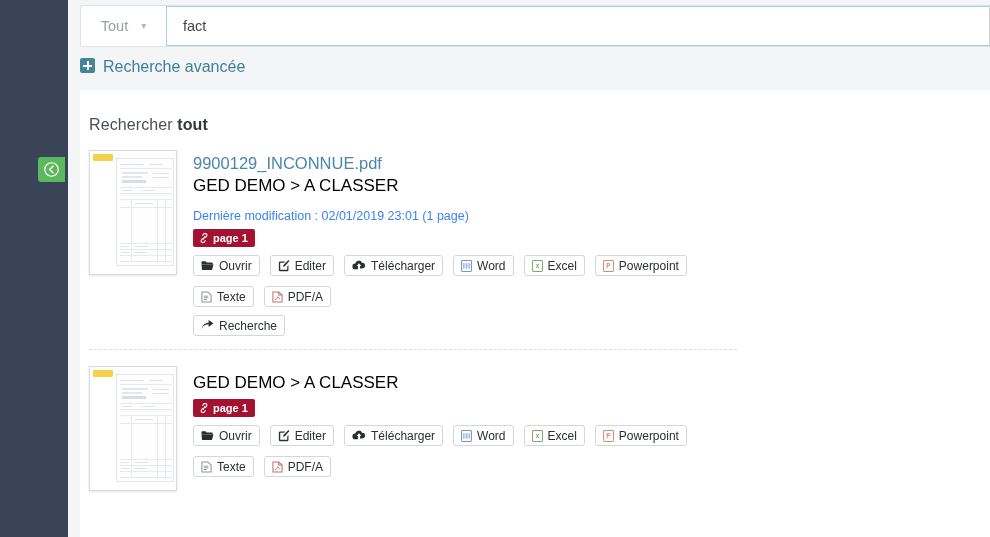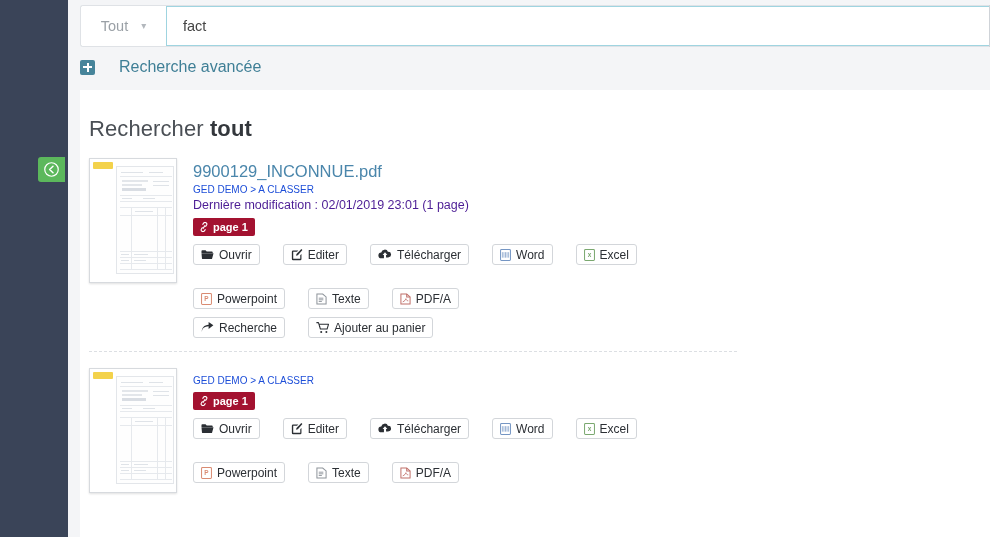--- a/index.html
+++ b/index.html
@@ -57,21 +57,21 @@
     font-family: "Liberation Sans", sans-serif;
     font-size: 14.5px; color: #444;
     background: #fff;
     caret-color: #333;
   }
   #search-field::placeholder { color: #b9bdc2; }
 
   
   #adv-row {
     position: absolute; left: 80px; top: 58px;
-    display: flex; align-items: center; gap: 24px;
+    display: flex; gap: 8px;
     cursor: pointer;
   }
   #adv-plus {
     width: 15px; height: 15px; border-radius: 2px;
     background: #46849a;
     position: relative;
   }
   #adv-plus::before, #adv-plus::after {
     content: ""; position: absolute; background: #fff;
   }
@@ -82,21 +82,21 @@
   
   #panel {
     position: absolute; left: 80px; top: 90px;
     width: 910px; height: 447px;
     background: #ffffff;
     overflow: hidden;
   }
   #panel-inner { padding: 26px 0 0 9px; }
 
   h1#page-title {
-    font-size: 22px; font-weight: 300; color: #4a4f55;
+    font-size: 16px; font-weight: 300; color: #4a4f55;
     letter-spacing: .1px;
   }
   h1#page-title b { font-weight: 700; color: #33373c; }
   #result-sub {
     margin-top: 9px;
     font-size: 12.5px; color: #4e535a;
   }
   #result-sub b { font-weight: 700; }
   #result-count {
     margin-top: 2px;
@@ -145,39 +145,39 @@
   .thumb .vline { position: absolute; background: #e6e9ed; width: 1px; }
   .thumb .hline { position: absolute; background: #e6e9ed; height: 1px; }
 
   .info { flex: 1; padding-top: 4px; }
   .doc-title {
     font-size: 16.5px; color: #4a86ab; line-height: 1.15;
     cursor: pointer;
   }
   .doc-path {
     margin-top: 3px;
-    font-size: 10px; color: #1d4ed8;
+    font-size: 17px; color: #000000;
   }
   .doc-meta {
-    margin-top: 3px;
-    font-size: 12.5px; color: #4c1d95;
+    margin-top: 13px;
+    font-size: 12.5px; color: #3b82f6;
   }
   .page-badge {
     display: inline-flex; align-items: center; gap: 4px;
     margin-top: 6px;
     background: #a31230;
     color: #fff;
     font-size: 11px; font-weight: 700;
     padding: 3px 7px 3px 6px;
     border-radius: 2px;
     cursor: pointer;
   }
   .page-badge .pb-ico { font-size: 10px; transform: rotate(-10deg); }
 
-  .btn-row { margin-top: 8px; display: flex; flex-wrap: wrap; gap: 23px; }
+  .btn-row { margin-top: 8px; display: flex; flex-wrap: wrap; gap: 10px; }
   .btn {
     display: inline-flex; align-items: center; gap: 5px;
     height: 21px;
     padding: 0 7px;
     border: 1px solid #d3d6da;
     border-radius: 3px;
     background: #fff;
     font-size: 12px; color: #2b2f34;
     cursor: pointer;
     white-space: nowrap;
@@ -344,30 +344,20 @@
                   <span>PDF/A</span>
                 </button>
               </div><div class="btn-row">
                 <button class="btn">
                   <span style="display: inline-flex; align-items: center; color: rgb(43, 47, 52);">
                     <svg width="13" height="11" viewBox="0 0 14 12">
                       <path d="M0.8 11c.3-4.3 3-6.2 7.4-6.4V7.6L13.4 3.6 8.2 0v2.9C3.3 3.2 .6 6.1 0.8 11z" fill="#2b2f34"></path>
                     </svg>
                   </span>
                   <span>Recherche</span>
-                </button>
-                <button class="btn">
-                  <span style="display: inline-flex; align-items: center; color: rgb(43, 47, 52);">
-                    <svg width="13" height="12" viewBox="0 0 14 13">
-                      <path d="M0.4 0.7h2.2l.6 1.8M3.2 2.5h10.3l-1.5 5.1H4.7zM4.7 7.6 4 5" fill="none" stroke="#2b2f34" stroke-width="1.15" stroke-linejoin="round"></path>
-                      <circle cx="5.6" cy="10.9" r="1.1" fill="#2b2f34"></circle>
-                      <circle cx="11.2" cy="10.9" r="1.1" fill="#2b2f34"></circle>
-                    </svg>
-                  </span>
-                  <span>Ajouter au panier</span>
                 </button>
               </div></div>
           </div>
           <div class="result">
             <div class="thumb-wrap">
               <div class="thumb">
                 <div class="marker"></div>
                 <div class="doc-art">
                   <div class="ln" style="left: 4px; top: 5px; width: 22px; height: 1px;"></div>
                   <div class="ln" style="left: 32px; top: 5px; width: 14px; height: 1px;"></div>

